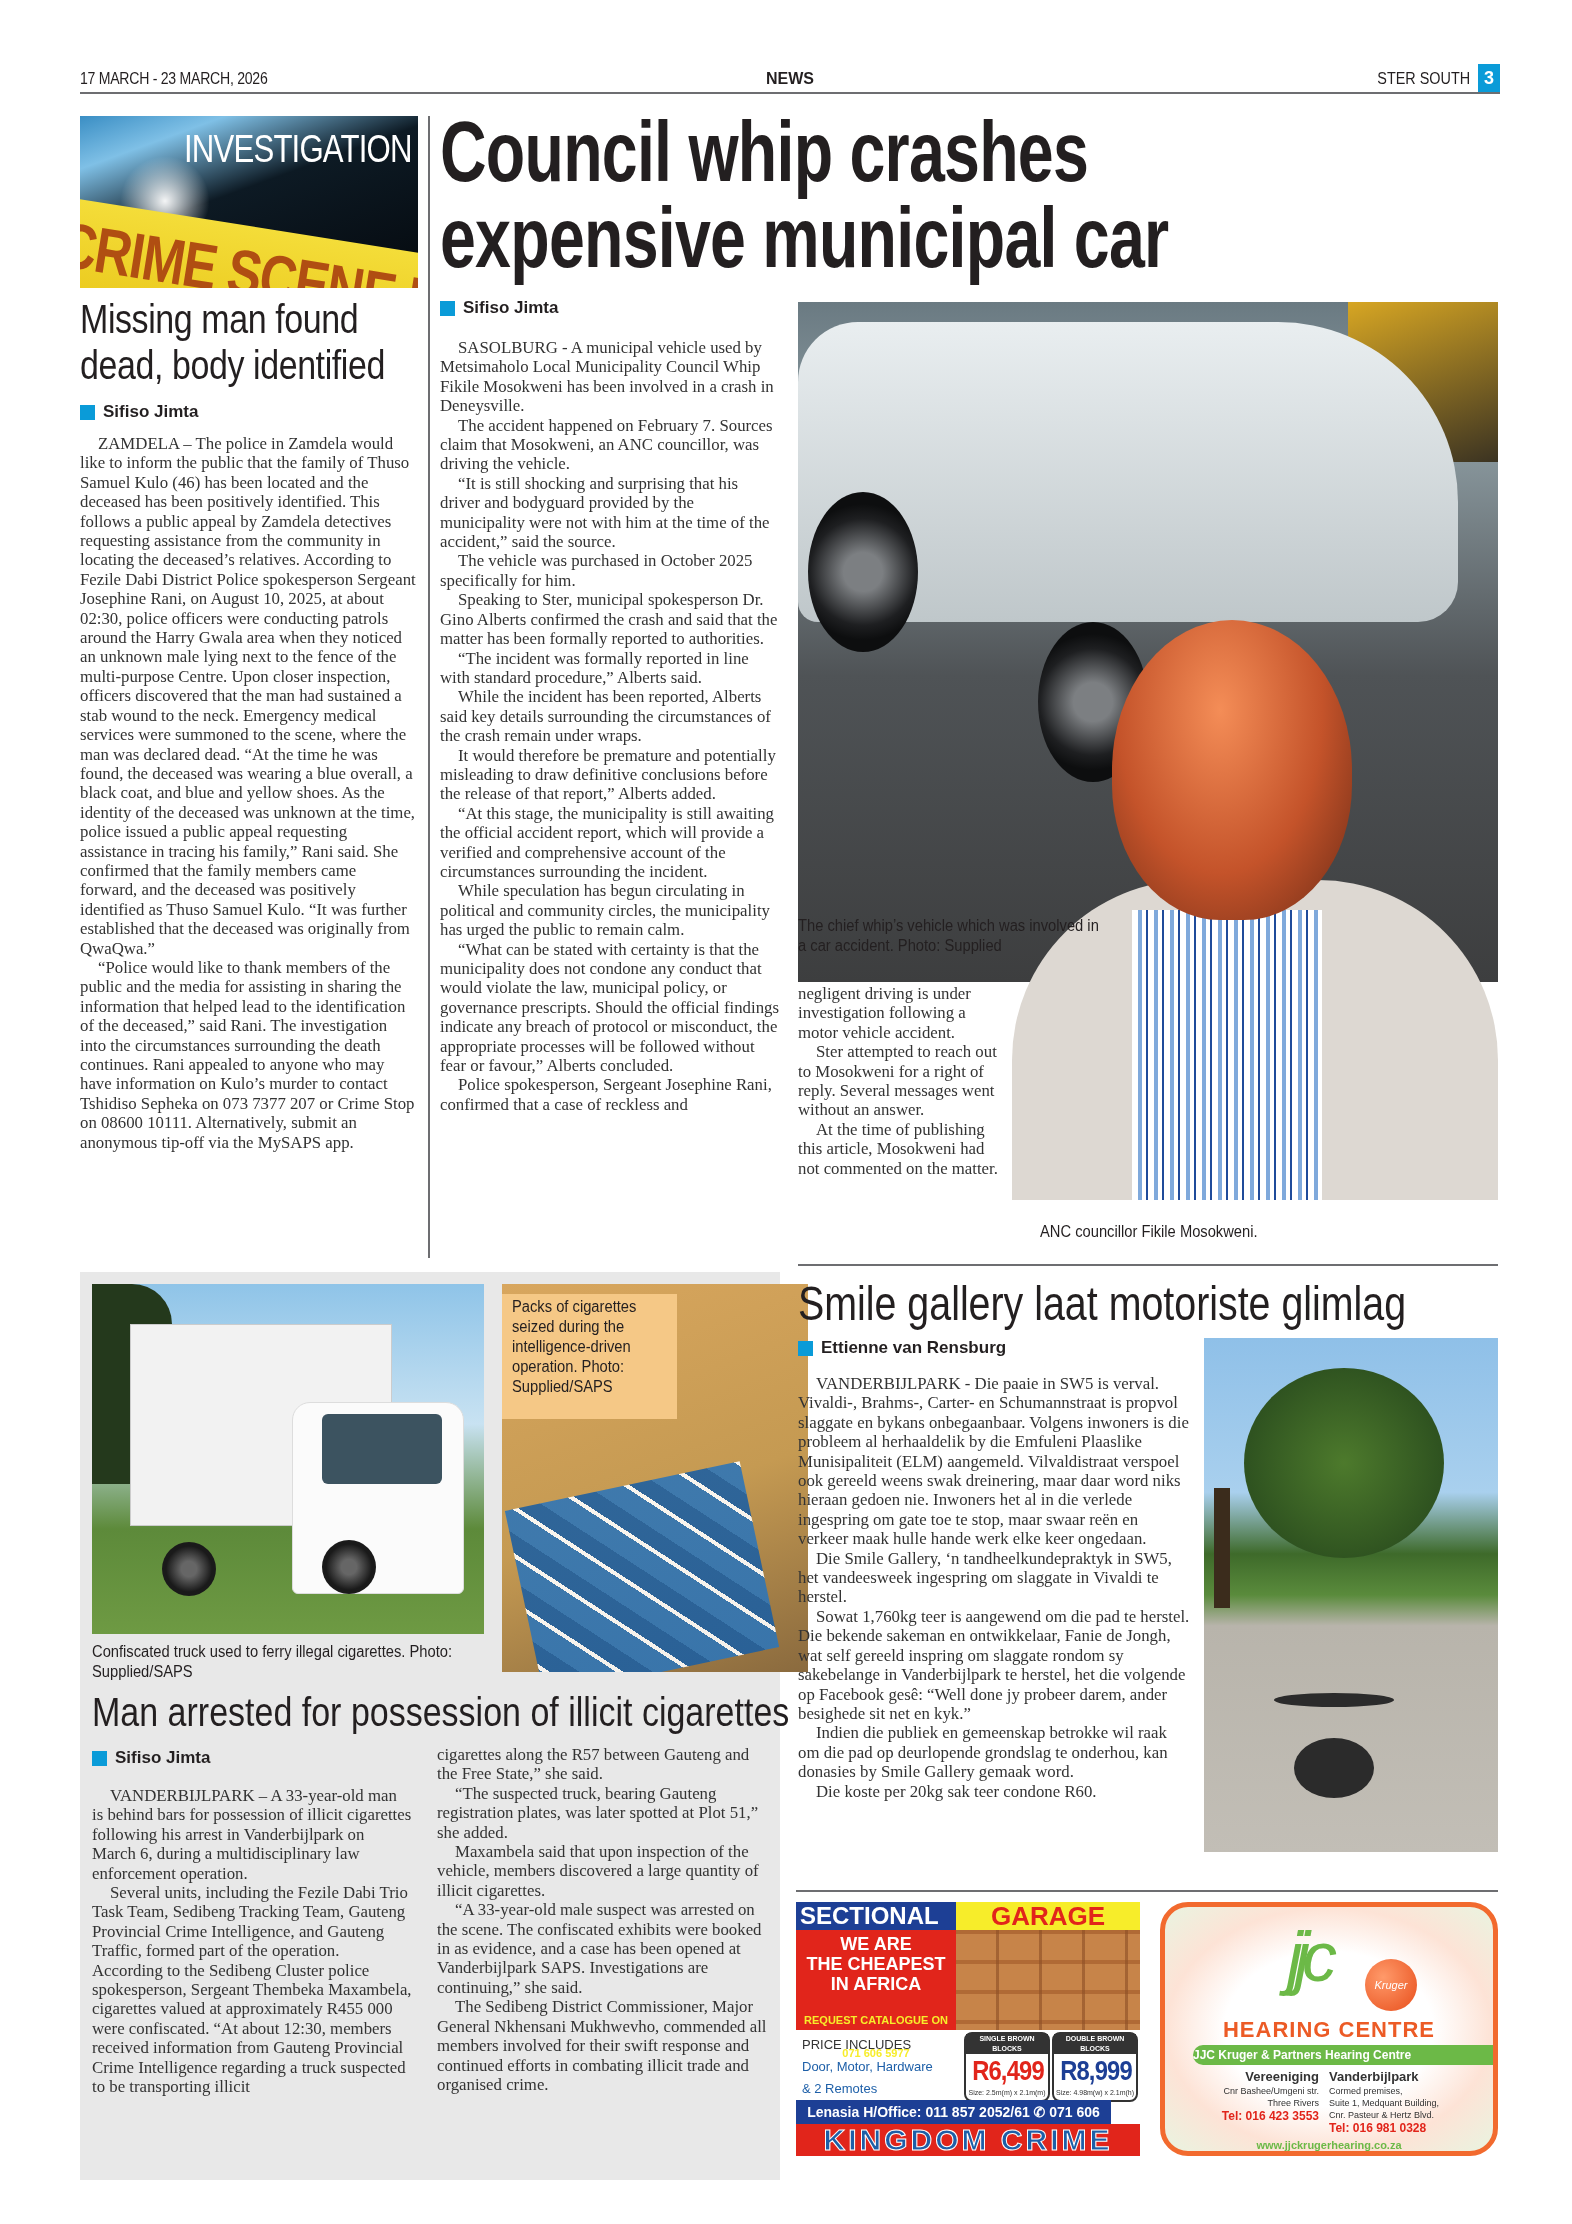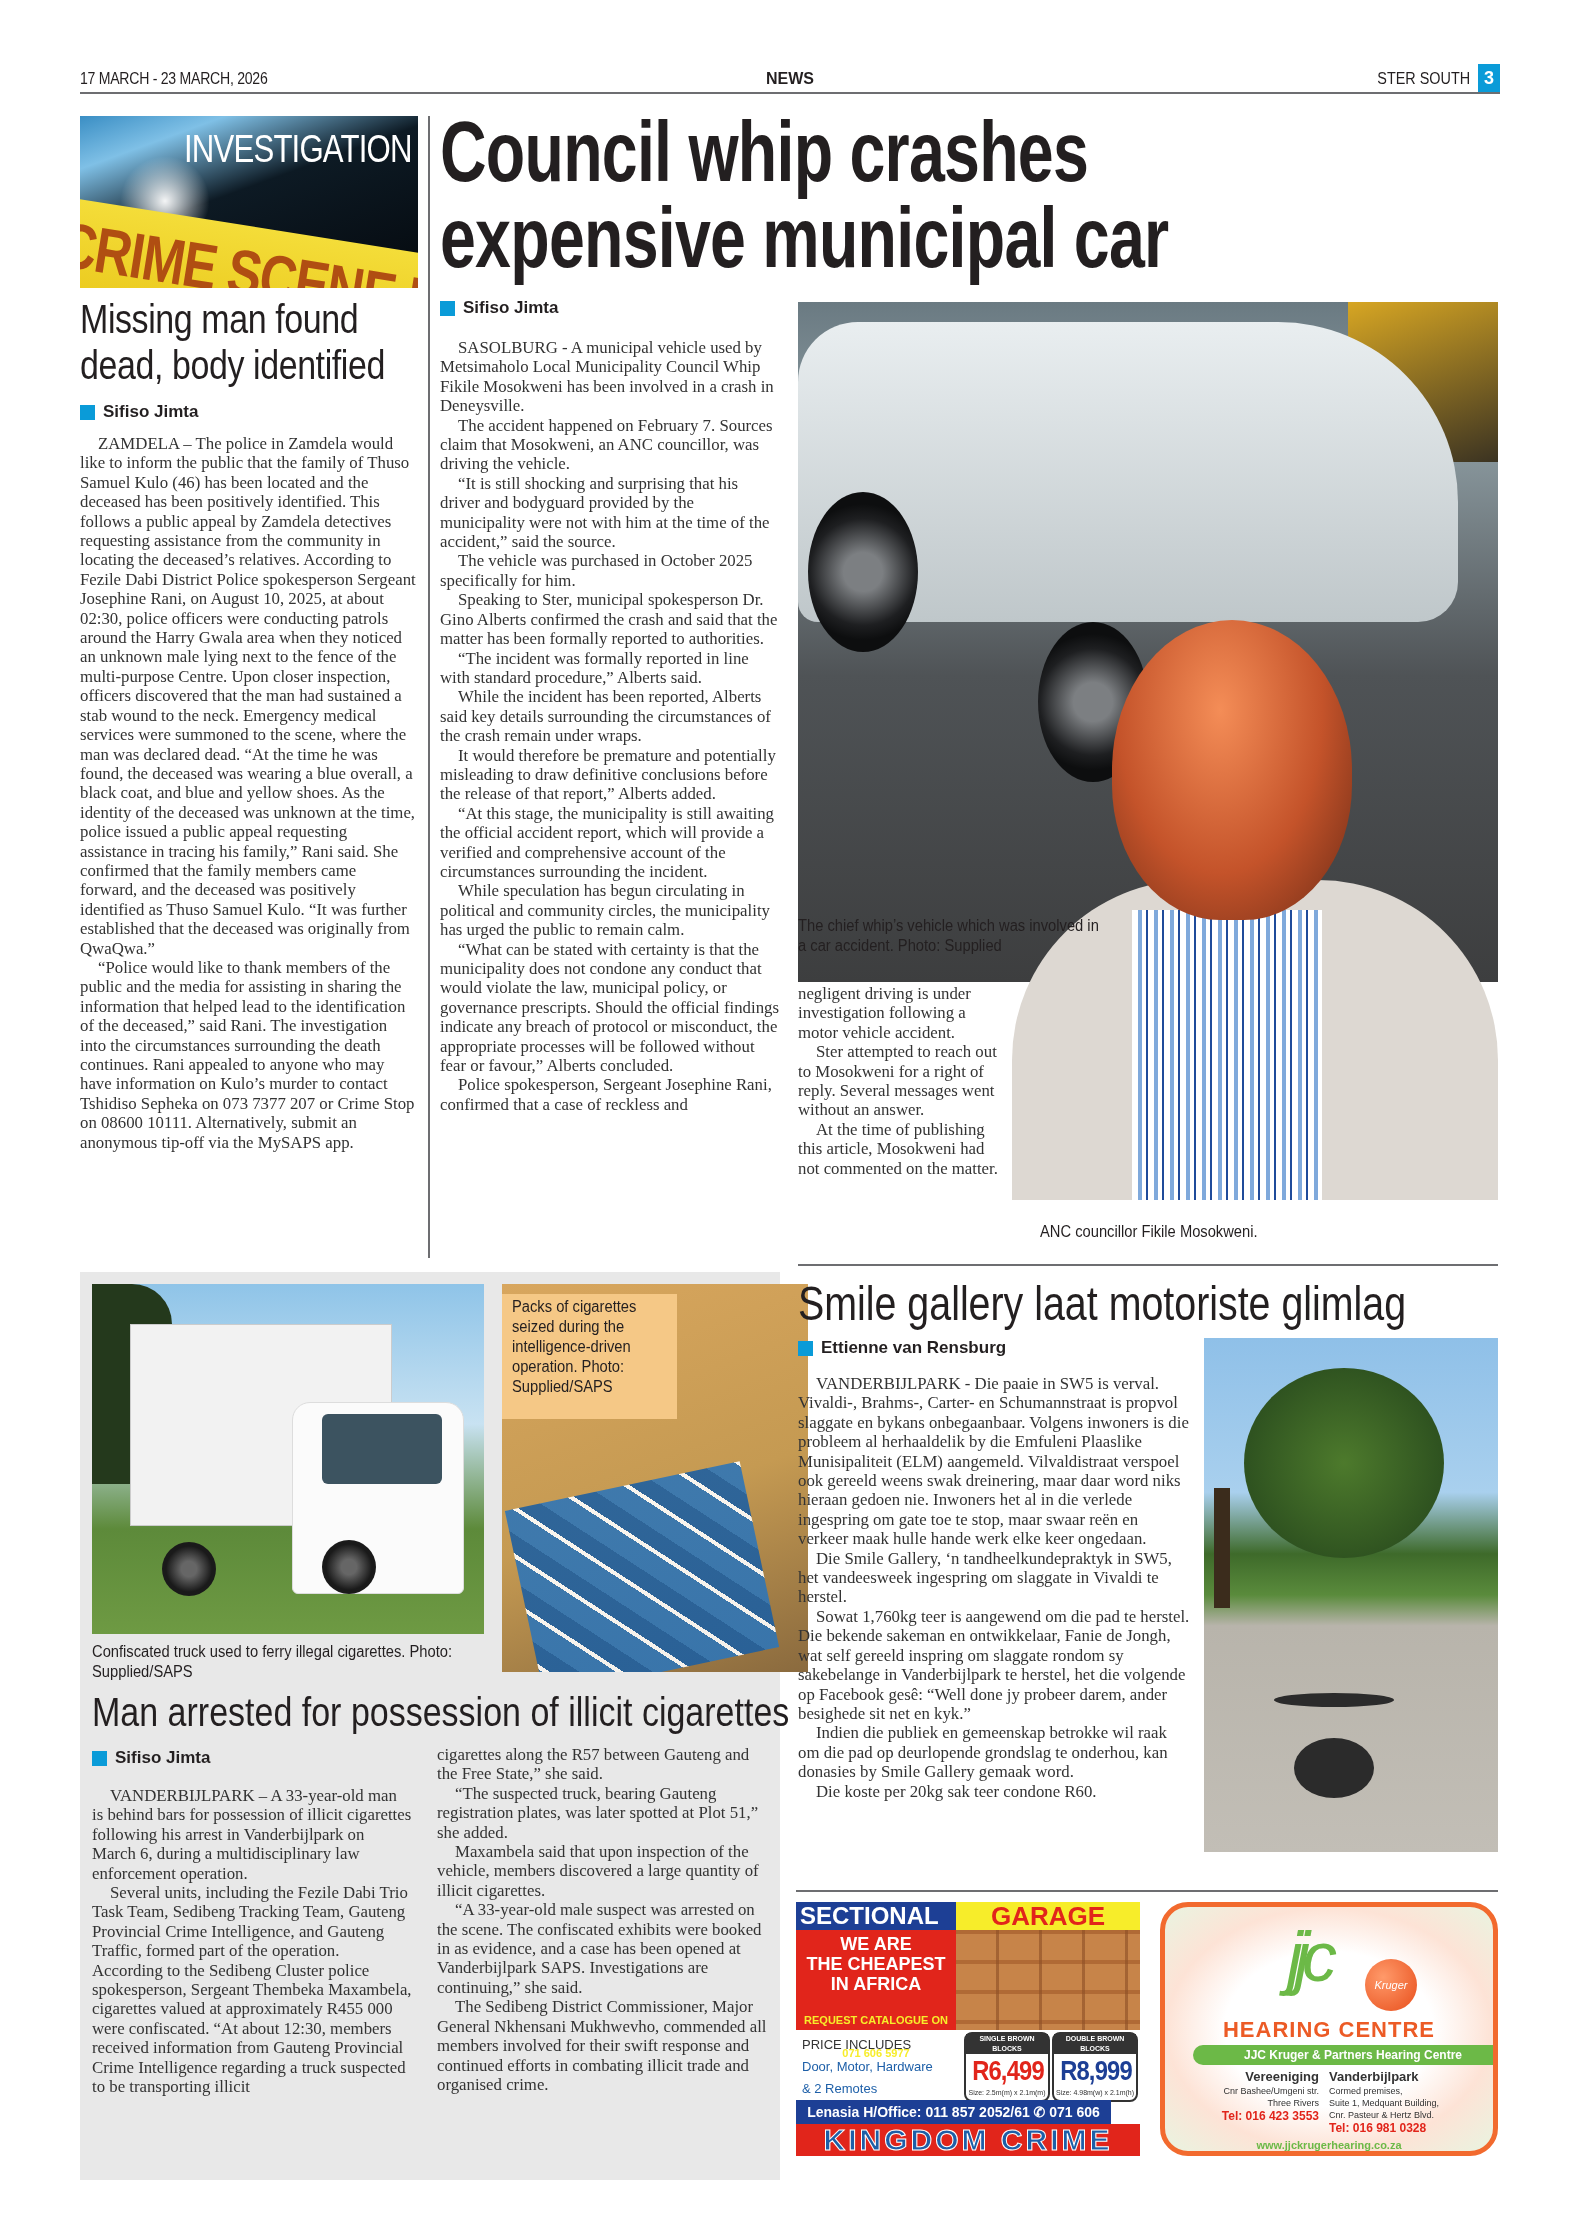--- a/index.html
+++ b/index.html
@@ -85,21 +85,21 @@
   .ad-kingdom .price .ph { background: #333; color: #fff; font-size: 7px; font-weight: bold; line-height: 10px; }
   .ad-kingdom .price .pv { font-weight: bold; font-size: 28px; line-height: 34px; letter-spacing: -1px; transform: scaleX(0.85); }
   .ad-kingdom .price .ps { font-size: 7px; line-height: 9px; }
   .ad-kingdom .phone { position: absolute; left: 0; top: 198px; width: 315px; height: 24px; background: #1d3f95; color: #fff; font-weight: bold; font-size: 14px; line-height: 24px; text-align: center; transform-origin: center; }
   .ad-kingdom .brand { position: absolute; left: 0; top: 222px; width: 344px; height: 32px; background: #e1251b; color: #1d5fa8; font-weight: bold; font-size: 30px; line-height: 32px; text-align: center; letter-spacing: 3px; -webkit-text-stroke: 1px #fff; }
 
   .ad-jjc { left: 1160px; top: 1902px; width: 338px; height: 254px; border: 5px solid #f26a2e; border-radius: 28px; box-sizing: border-box; background: radial-gradient(ellipse at center, #ffffff 45%, #fde3d6 70%, #e9f4e0 100%); font-family: "Liberation Sans", sans-serif; overflow: hidden; }
   .ad-jjc .logo { position: absolute; left: 90px; top: 10px; font-size: 70px; font-style: italic; font-weight: normal; color: #6cb947; letter-spacing: -8px; line-height: 80px; margin-left: 32px; }
   .ad-jjc .ball { position: absolute; left: 200px; top: 52px; width: 52px; height: 52px; border-radius: 50%; background: radial-gradient(circle at 35% 35%, #ff9a6a, #e84e1b); color: #fff; font-size: 11px; font-style: italic; text-align: center; line-height: 52px; }
   .ad-jjc .hc { position: absolute; left: 0; width: 100%; top: 110px; text-align: center; color: #ec5b26; font-weight: bold; font-size: 22px; letter-spacing: 1px; }
-  .ad-jjc .pill { position: absolute; left: 28px; top: 138px; width: 320px; height: 20px; border-radius: 10px; background: #6cb947; color: #fff; font-weight: bold; font-size: 12px; line-height: 20px; text-align: center; }
+  .ad-jjc .pill { position: absolute; left: 28px; top: 138px; width: 320px; height: 20px; border-radius: 10px; background: #6cb947; color: #fff; font-weight: bold; font-size: 12px; line-height: 20px; }
   .ad-jjc .colL { position: absolute; left: 14px; top: 162px; width: 140px; text-align: right; font-size: 9px; line-height: 12px; color: #333; }
   .ad-jjc .colR { position: absolute; left: 164px; top: 162px; width: 160px; text-align: left; font-size: 9px; line-height: 12px; color: #333; }
   .ad-jjc .city { font-weight: bold; font-size: 13px; line-height: 16px; }
   .ad-jjc .tel { color: #e1251b; font-weight: bold; font-size: 12px; line-height: 15px; }
   .ad-jjc .web { position: absolute; left: 0; width: 100%; top: 232px; text-align: center; color: #6cb947; font-weight: bold; font-size: 11px; }
 </style>
 </head>
 <body>
 
 <div class="abs masthead sans">

